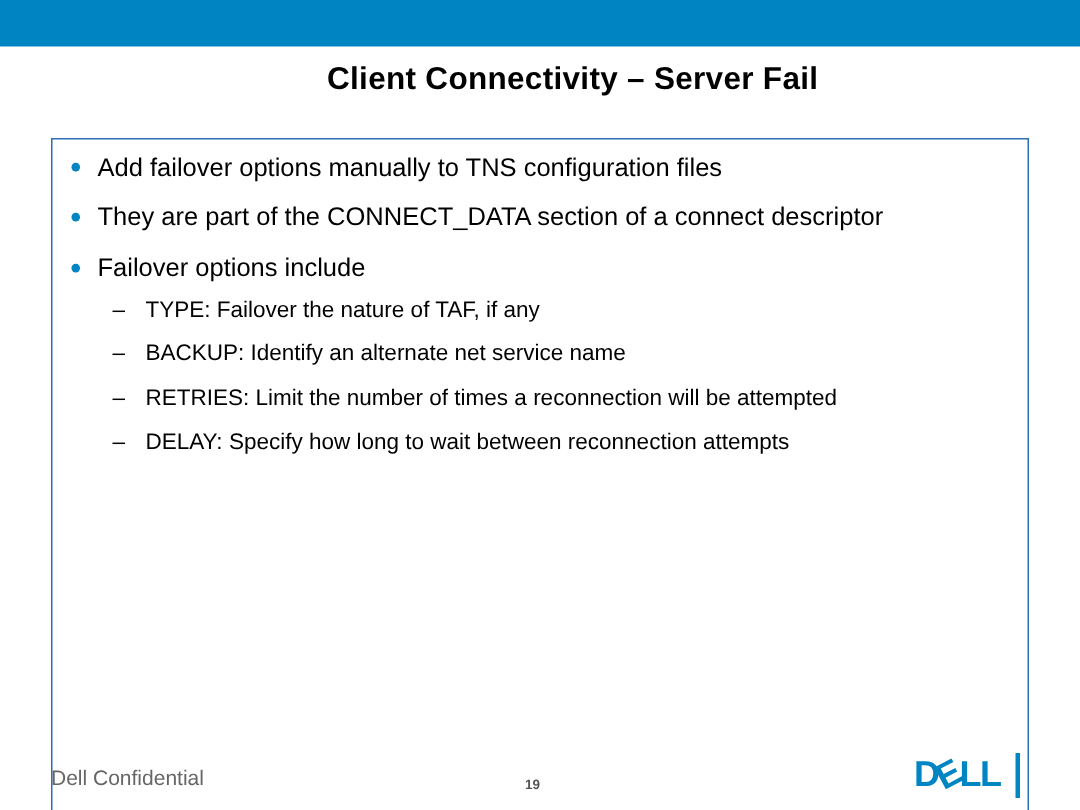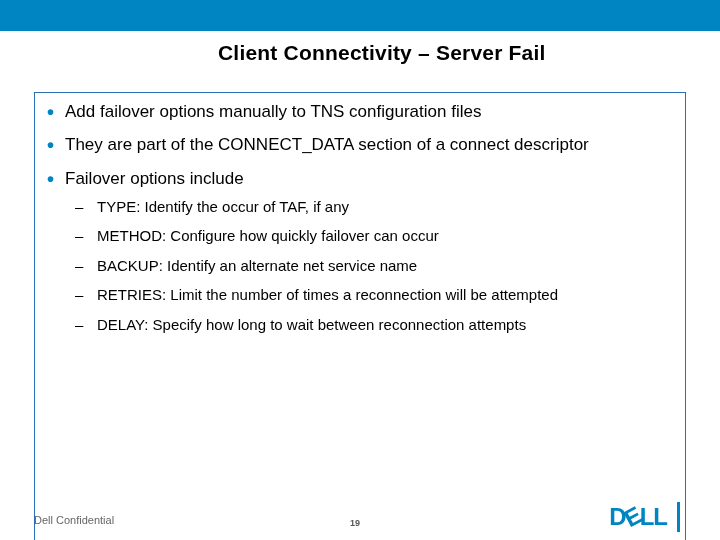--- a/index.html
+++ b/index.html
@@ -8,21 +8,21 @@
   .titlebar { position: absolute; left: 0; top: 0; width: 720px; height: 70px; background: #0085c3; }
   .title-row { position: absolute; left: 0; top: 31px; width: 720px; height: 44px; background: #fff; display: flex; align-items: center; }
   .title-text { margin-left: 218px; font-size: 21px; font-weight: bold; color: #000; letter-spacing: 0.2px; }
   .content-box { position: absolute; left: 34px; top: 92px; width: 652px; height: 476px; border: 1px solid #2a6fb5; padding: 8px 12px 0 12px; }
   ul.bullets { list-style: none; }
   ul.bullets > li { position: relative; padding-left: 18px; font-size: 17px; color: #000; line-height: 1.25; margin-bottom: 12px; }
   ul.bullets > li::before { content: "•"; position: absolute; left: 0; top: -1px; color: #0085c3; font-size: 20px; font-weight: bold; }
   ul.dashes { list-style: none; margin-top: 8px; margin-left: 10px; }
   ul.dashes > li { position: relative; padding-left: 22px; font-size: 15px; color: #000; line-height: 1.3; margin-bottom: 10px; }
   ul.dashes > li::before { content: "–"; position: absolute; left: 0; top: 0; color: #000; font-size: 15px; }
-  .footer-left { position: absolute; left: 34px; bottom: 14px; font-size: 11px; color: #666; }
+  .footer-left { position: absolute; left: 34px; bottom: 14px; font-size: 14px; color: #666; }
   .page-num { position: absolute; left: 350px; bottom: 12px; font-size: 9px; color: #555; font-weight: bold; }
   .logo-wrap { position: absolute; right: 30px; bottom: 8px; display: flex; align-items: center; }
   .dell-logo { display: flex; align-items: center; }
   .dell-d, .dell-l1, .dell-l2 { font-family: Arial, sans-serif; font-weight: bold; font-size: 24px; color: #0085c3; letter-spacing: -1px; }
   .dell-e { display: inline-block; transform: rotate(-28deg); font-family: Arial, sans-serif; font-weight: bold; font-size: 24px; color: #0085c3; margin: 0 -1px; }
   .divider { width: 3px; height: 30px; background: #0085c3; margin: 0 10px 0 10px; }
   .it-text { font-family: Georgia, 'Times New Roman', serif; font-style: italic; font-size: 18px; color: #9a9a9a; }
 </style>
 </head>
 <body>
@@ -34,22 +34,21 @@
     <div class="title-text">Client Connectivity – Server Fail</div>
   </div>
 
   <div class="content-box">
     <ul class="bullets">
       <li><span>Add failover options manually to TNS configuration files</span></li>
       <li><span>They are part of the CONNECT_DATA section of a connect descriptor</span></li>
       <li>
         <span>Failover options include</span>
         <ul class="dashes">
-          <li>TYPE: Identify the occur of TAF, if any</li>
-          <li>METHOD: Configure how quickly failover can occur</li>
+          <li>TYPE: Failover the nature of TAF, if any</li>
           <li>BACKUP: Identify an alternate net service name</li>
           <li>RETRIES: Limit the number of times a reconnection will be attempted</li>
           <li>DELAY: Specify how long to wait between reconnection attempts</li>
         </ul>
       </li>
     </ul>
   </div>
 
   <div class="footer-left">Dell Confidential</div>
   <div class="page-num">19</div>

